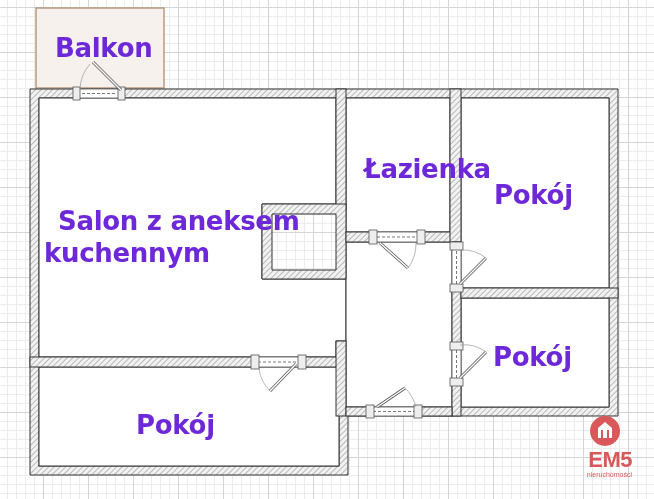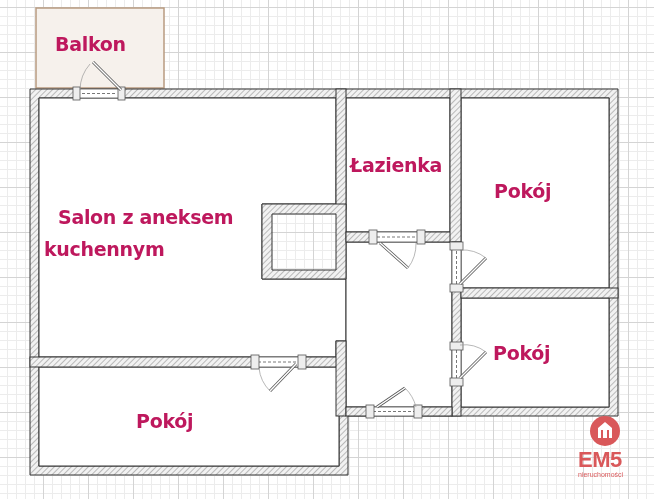--- a/index.html
+++ b/index.html
@@ -11,23 +11,23 @@
         linear-gradient(90deg, #d4d4d4 1px, transparent 1px),
         linear-gradient(#ececec 1px, transparent 1px),
         linear-gradient(90deg, #ececec 1px, transparent 1px);
       background-size: 45px 45px, 45px 45px, 9px 9px, 9px 9px;
       background-position: -2px 7px, -2px 7px, -2px 7px, -2px 7px;
       font-family: "Liberation Sans", sans-serif;
     }
     #plan { position: absolute; left: 0; top: 0; }
     .label {
       position: absolute; font-family: "DejaVu Sans", sans-serif; font-weight: bold;
-      color: #be185d; font-size: 19px; letter-spacing: -0.3px; white-space: nowrap;
+      color: #6d28d9; font-size: 26px; letter-spacing: -0.3px; white-space: nowrap;
     }
-    .logo { position: absolute; left: 578px; top: 416px; width: 54px; text-align: left; }
+    .logo { position: absolute; left: 578px; top: 416px; width: 54px; text-align: right; }
     .logo-circle {
       width: 30px; height: 30px; border-radius: 50%; margin: 0 auto;
       background: #d9585a; position: relative;
     }
     .logo-text {
       font-family: "Liberation Sans", sans-serif; font-weight: bold; font-size: 22px;
       color: #d9585a; line-height: 22px; margin-top: 3px; letter-spacing: -0.5px;
     }
     .logo-sub {
       font-family: "Liberation Sans", sans-serif; font-size: 7px; color: #d9585a; line-height: 8px;
@@ -140,21 +140,21 @@
     <rect x="414" y="405" width="8" height="13" fill="#eee"></rect>
     <line x1="377" y1="407" x2="405" y2="388" stroke="#555" stroke-width="3"></line>
     <line x1="377" y1="407" x2="405" y2="388" stroke="#fff" stroke-width="1.5"></line>
     <path d="M405,388 A 40 40 0 0 1 416 407" fill="none" stroke="#999" stroke-width="0.7"></path>
   </g>
 </svg>
 
 <div class="label" style="left:55px; top:33px;">Balkon</div>
 <div class="label" style="left:58px; top:206px;">Salon z aneksem</div>
 <div class="label" style="left:44px; top:238px;">kuchennym</div>
-<div class="label" style="left:350px; top:154px;">Łazienka</div>
+<div class="label" style="left:364px; top:154px;">Łazienka</div>
 <div class="label" style="left:494px; top:180px;">Pokój</div>
 <div class="label" style="left:493px; top:342px;">Pokój</div>
 <div class="label" style="left:136px; top:410px;">Pokój</div>
 
 <div class="logo">
   <div class="logo-circle">
     <svg width="30" height="30" viewBox="0 0 30 30">
       <path d="M8,22 L8,12 L15,6 L22,12 L22,22 L19,22 L19,14 L17,14 L17,22 L13,22 L13,14 L11,14 L11,22 Z" fill="#ffffff"></path>
     </svg>
   </div>

